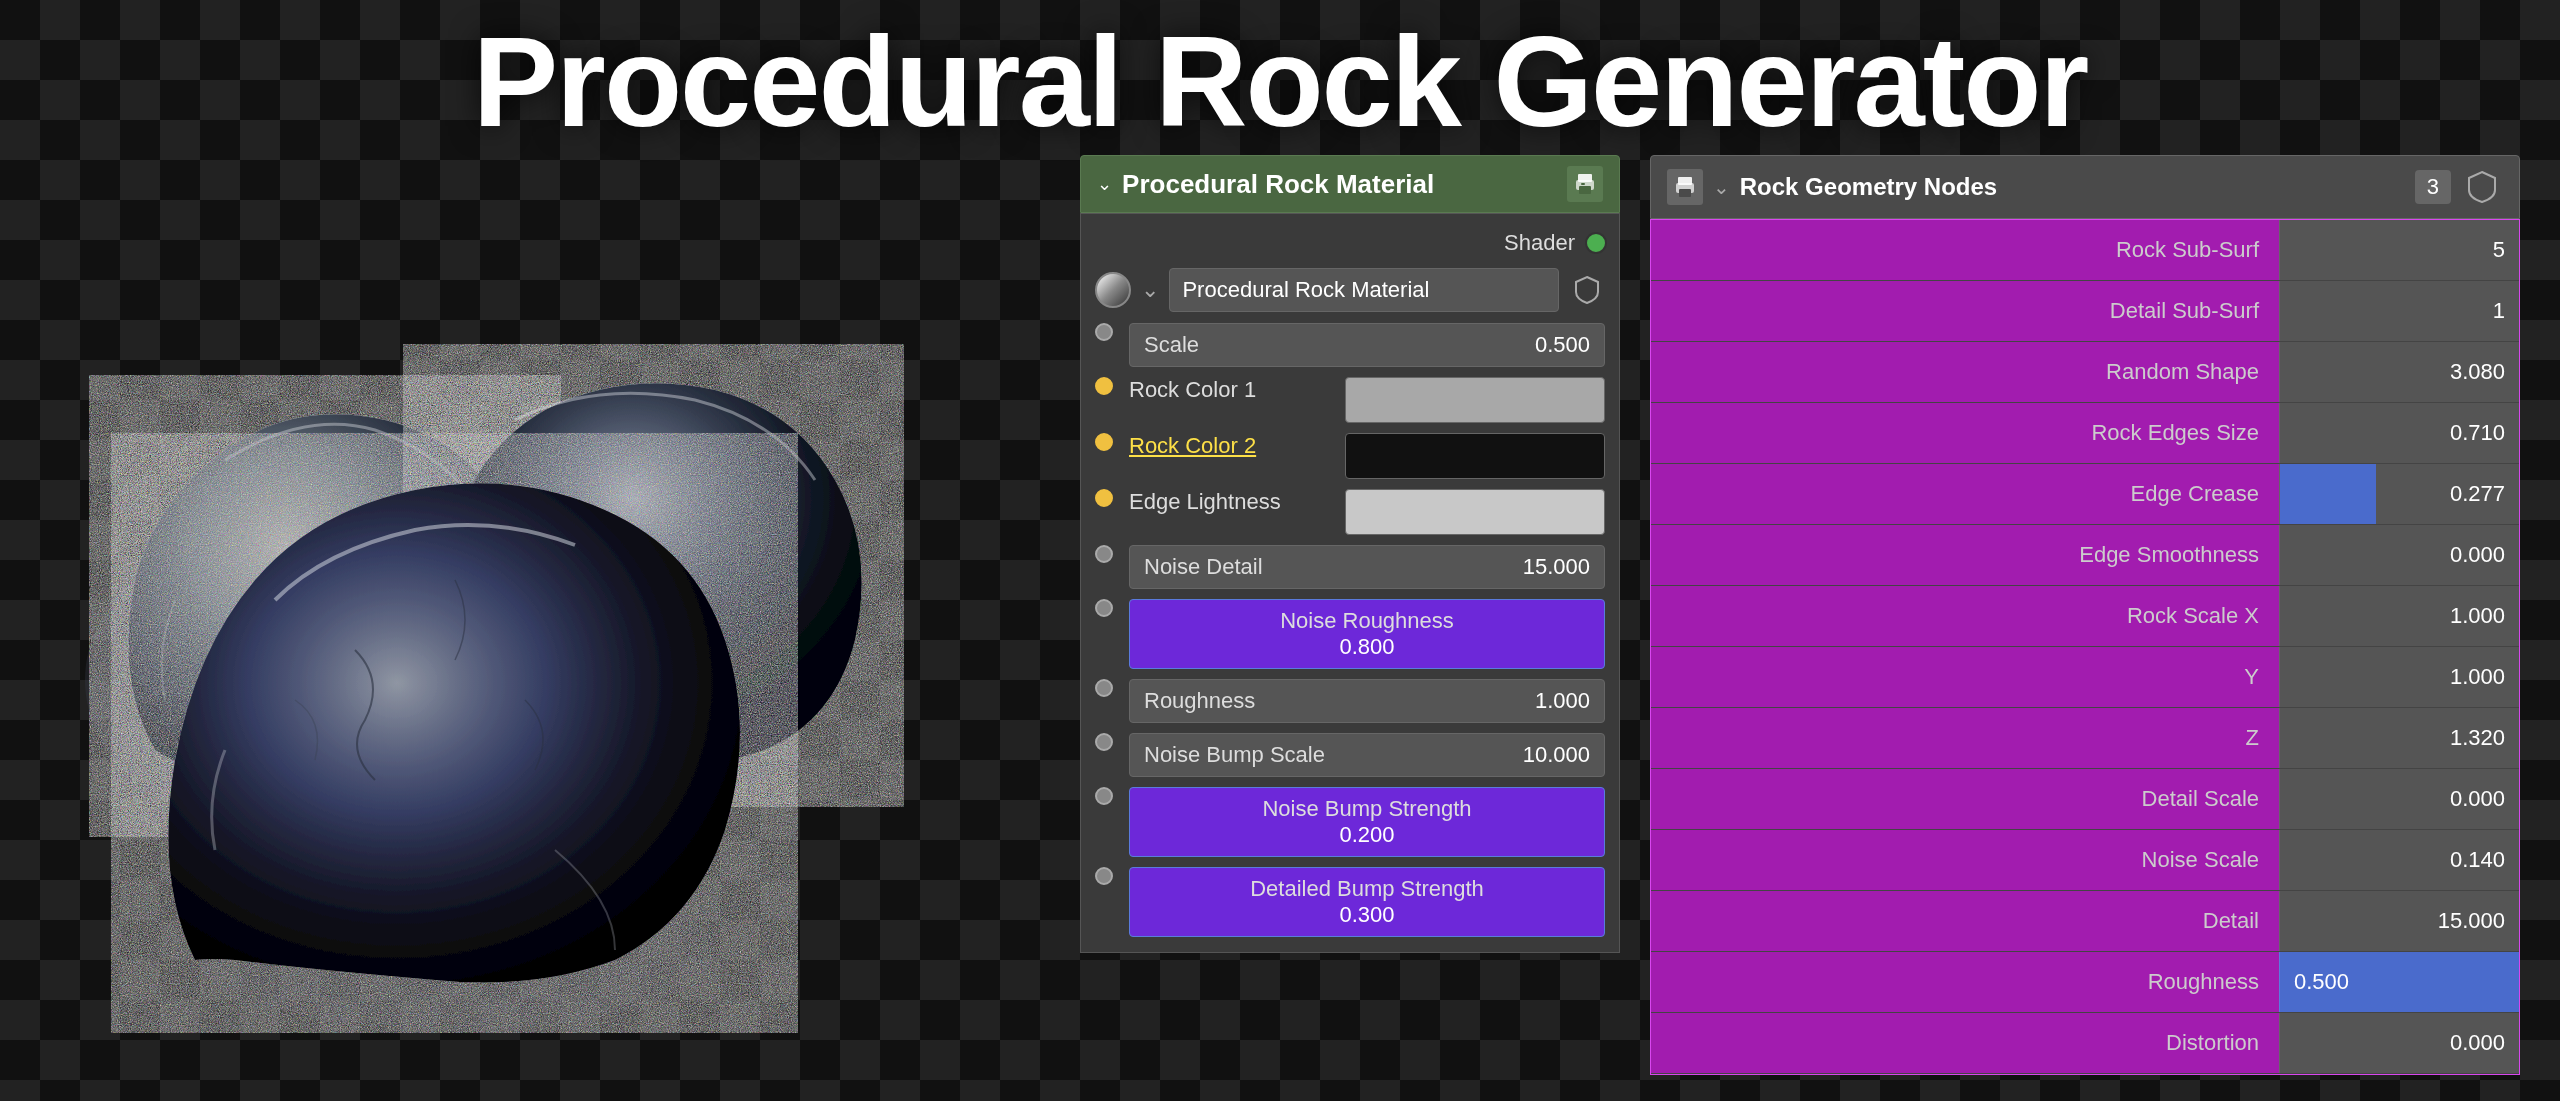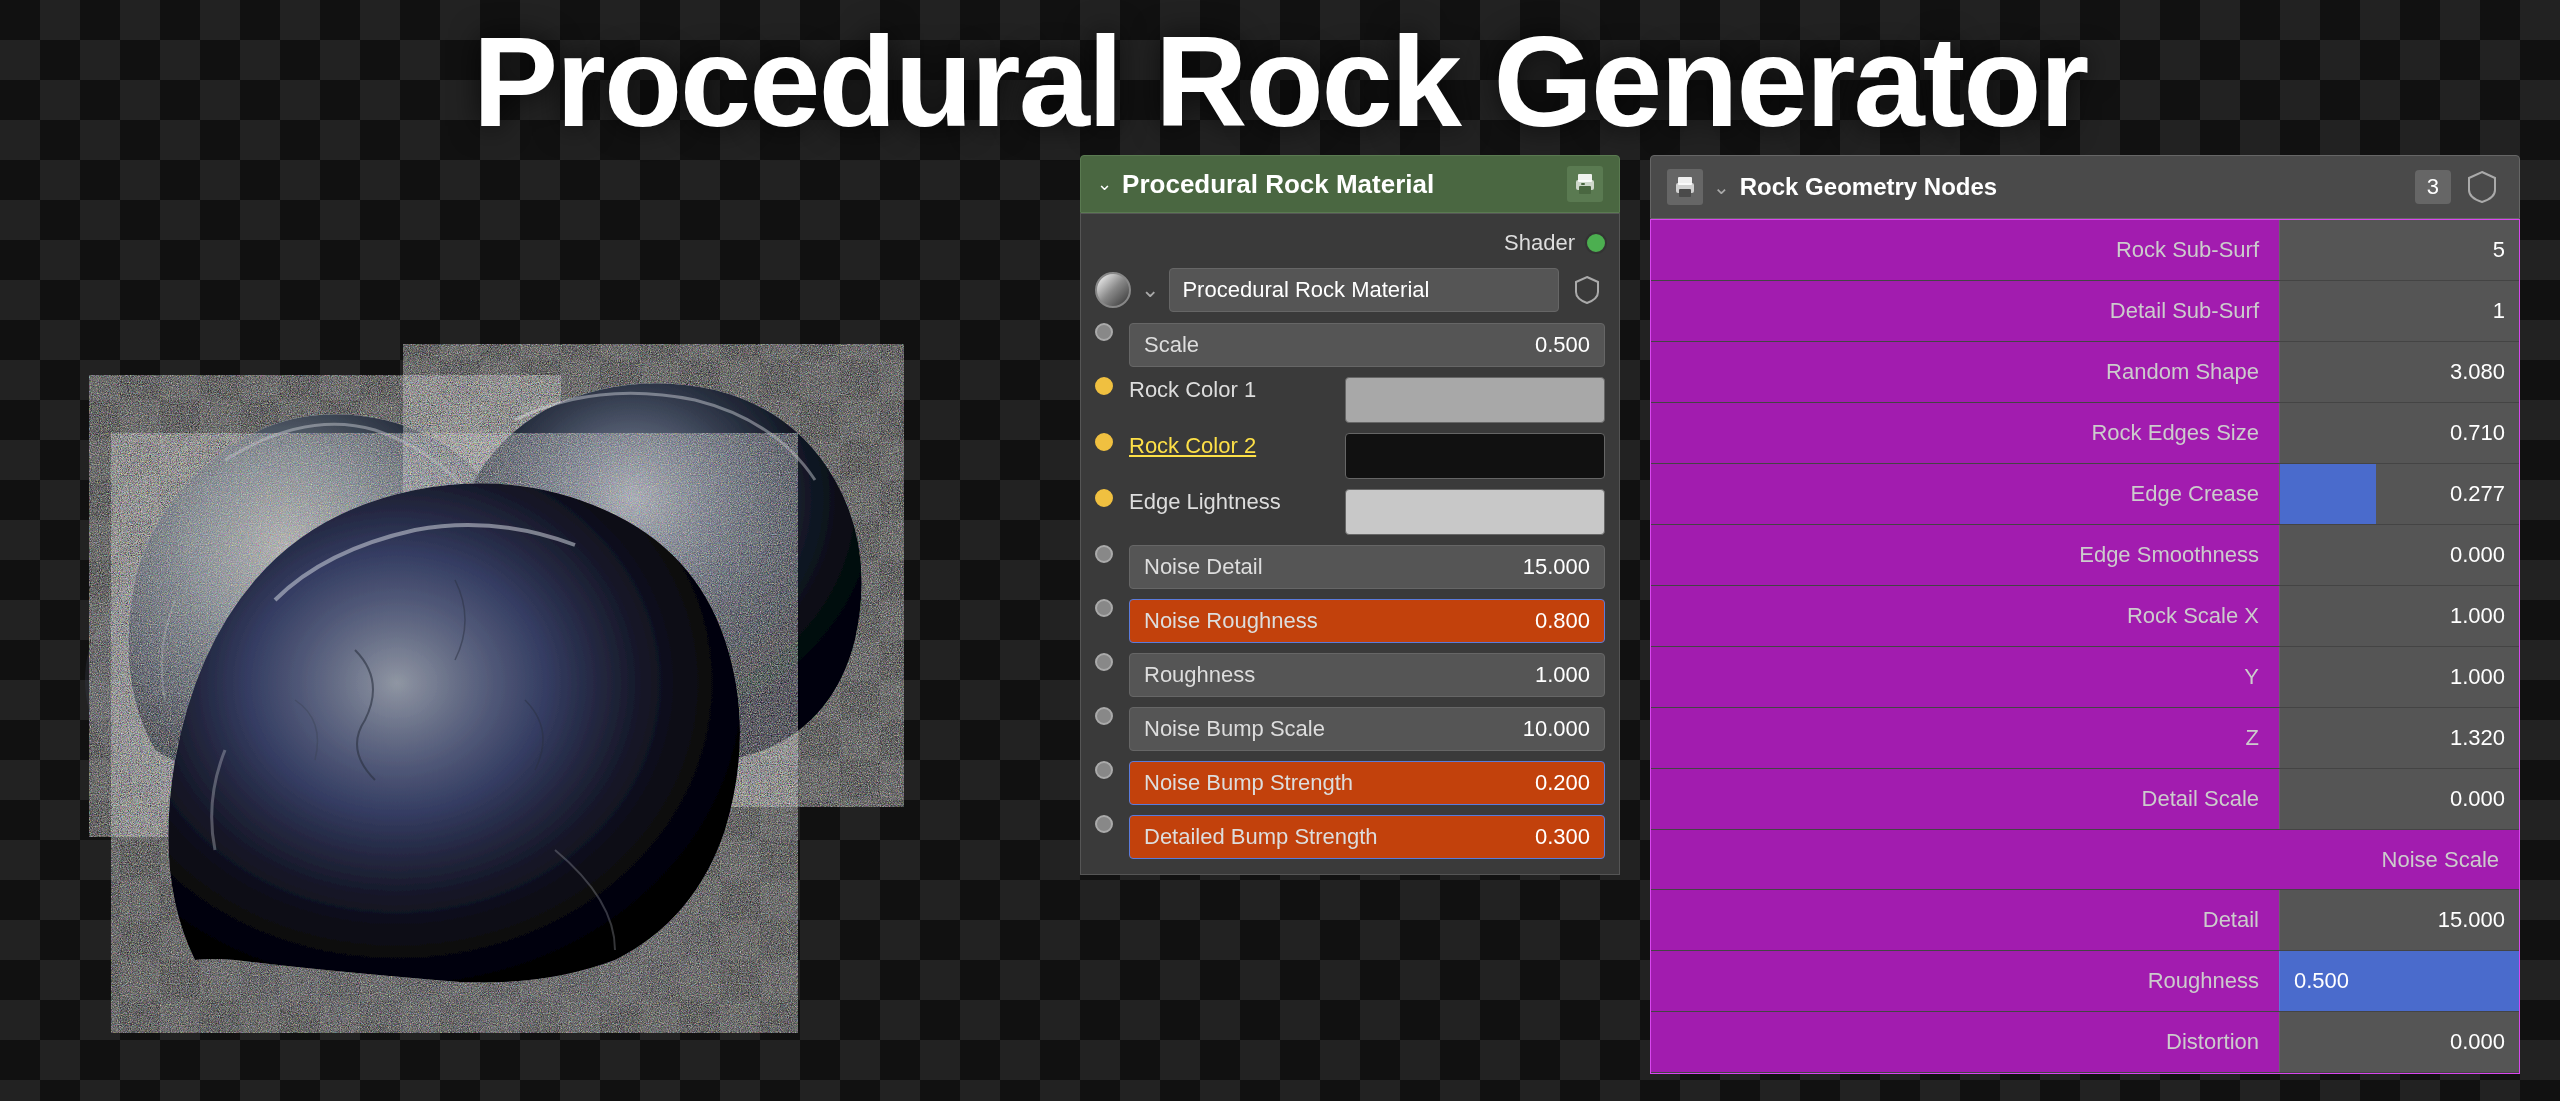--- a/index.html
+++ b/index.html
@@ -205,22 +205,23 @@
       border-radius: 4px;
       padding: 8px 14px;
       color: #ddd;
       font-size: 22px;
       display: flex;
       align-items: center;
       justify-content: space-between;
     }
 
     .prop-name-box.highlight {
-      background: #c2410c;
+      background: #6d28d9;
       border-color: #5a7bdc;
+      flex-direction: column;
     }
 
     .prop-value {
       color: #fff;
       font-size: 22px;
     }
 
     .color-box {
       flex: 1;
       height: 46px;
@@ -584,20 +585,21 @@
       <div class="geo-value-box">1.320</div>
     </div>
 
     <div class="geo-row">
       <div class="geo-label">Detail Scale</div>
       <div class="geo-value-box">0.000</div>
     </div>
 
     <div class="geo-row">
       <div class="geo-label">Noise Scale</div>
+      <div class="geo-value-box">0.140</div>
     </div>
 
     <div class="geo-row">
       <div class="geo-label">Detail</div>
       <div class="geo-value-box">15.000</div>
     </div>
 
     <div class="geo-row">
       <div class="geo-label">Roughness</div>
       <div class="geo-value-box highlight">

